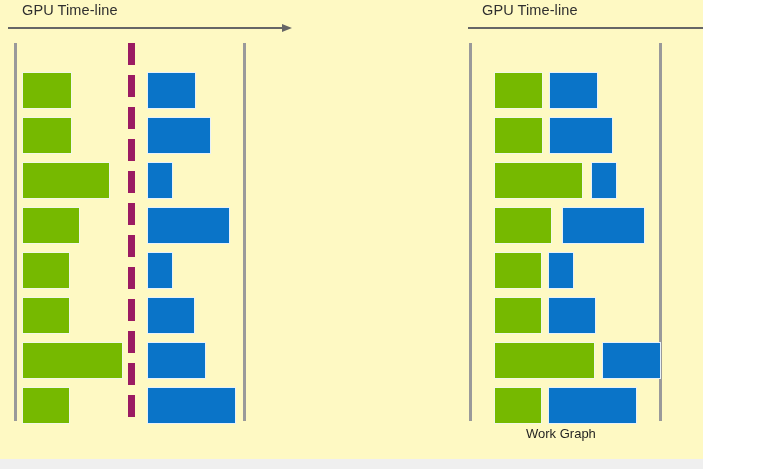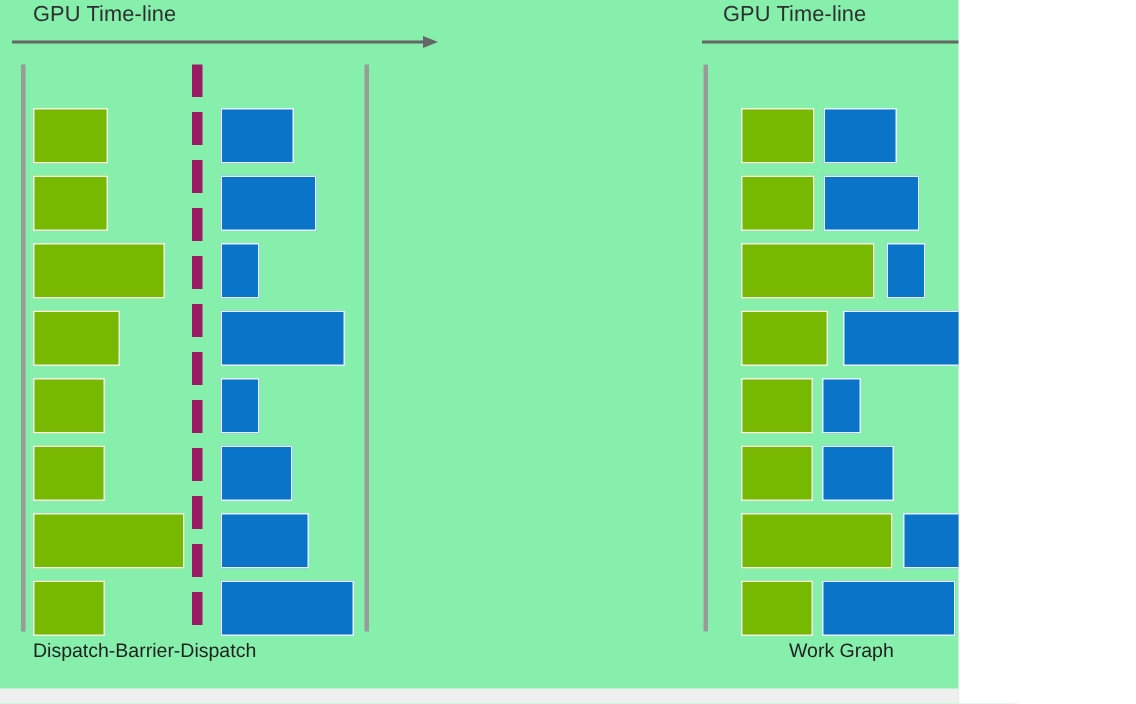--- a/index.html
+++ b/index.html
@@ -7,23 +7,23 @@
     margin: 0;
     padding: 0;
     background: #ffffff;
   }
   body {
     font-family: "Liberation Sans", "DejaVu Sans", sans-serif;
     -webkit-font-smoothing: antialiased;
   }
   #canvas {
     position: relative;
-    width: 639px;
+    width: 703px;
     height: 469px;
-    background: #86efac;
+    background: #fef9c3;
     overflow: hidden;
   }
   .bottom-strip {
     position: absolute;
     left: 0;
     bottom: 0;
     width: 757px;
     height: 10px;
     background: #efefef;
   }
@@ -164,21 +164,20 @@
         <div class="lane" style="top: 342px; height: 37px;">
           <div class="bar green" style="left: 22px; width: 101px; top: 0px; height: 37px;"></div>
           <div class="bar blue" style="left: 147px; width: 59px; top: 0px; height: 37px;"></div>
         </div>
         <div class="lane" style="top: 387px; height: 37px;">
           <div class="bar green" style="left: 22px; width: 48px; top: 0px; height: 37px;"></div>
           <div class="bar blue" style="left: 147px; width: 89px; top: 0px; height: 37px;"></div>
         </div>
       </div>
 
-    <div class="panel-label">Dispatch-Barrier-Dispatch</div>
   </div>
 
   <div class="panel panel-right">
     <div class="panel-title">GPU Time-line</div>
 
     <div class="axis-arrow">
       <div class="axis-line"></div>
       <div class="axis-head"></div>
     </div>
 

